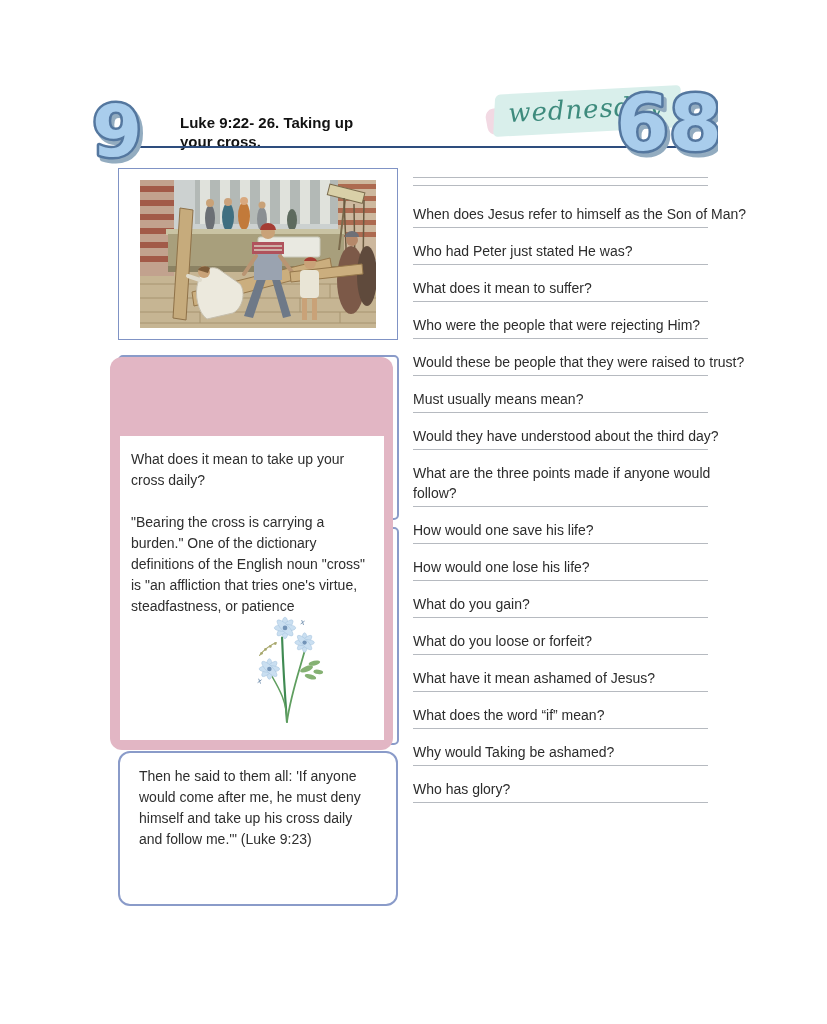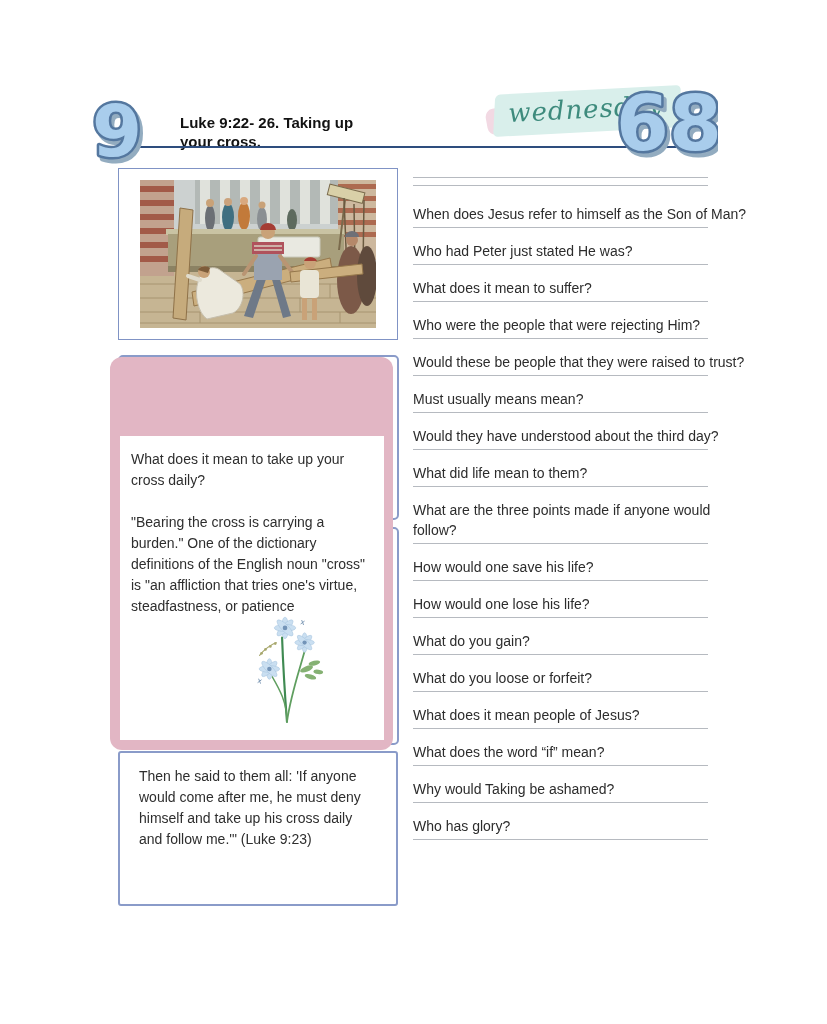--- a/index.html
+++ b/index.html
@@ -72,21 +72,21 @@
   }
   .pink-inner .note-text {
     padding:13px 8px 0 11px; font-size:14px; line-height:21px; color:#2e2e2e;
   }
   .pink-inner .note-text p { width:245px; }
   .pink-inner .note-text p:first-child { margin-bottom:21px; }
   .flowers { position:absolute; left:122px; top:172px; width:88px; height:118px; }
 
   .verse-box {
     position:absolute; left:118px; top:751px; width:280px; height:155px;
-    border:2px solid #8a9bc9; border-radius:3px; background:#fff; z-index:2;
+    border:2px solid #8a9bc9; border-radius:12px; background:#fff; z-index:2;
   }
   .verse-box p {
     margin:13px 0 0 19px; width:234px;
     font-size:14px; line-height:21px; color:#2e2e2e;
   }
 
   
   .rule { position:absolute; height:0; border-top:1px solid #b6bac0; }
   .rule-a { left:413px; top:177px; width:295px; }
   .rule-b { left:413px; top:185px; width:295px; }
@@ -317,39 +317,36 @@
     <div class="q">
         <span class="q-text">Would these be people that they were raised to trust?</span>
       </div>
     <div class="q">
         <span class="q-text">Must usually means mean?</span>
       </div>
     <div class="q">
         <span class="q-text">Would they have understood about the third day?</span>
       </div>
     <div class="q">
-        <span class="q-text">What did life mean to them?</span>
-      </div>
-    <div class="q">
         <span class="q-text">What are the three points made if anyone would follow?</span>
       </div>
     <div class="q">
         <span class="q-text">How would one save his life?</span>
       </div>
     <div class="q">
         <span class="q-text">How would one lose his life?</span>
       </div>
     <div class="q">
         <span class="q-text">What do you gain?</span>
       </div>
     <div class="q">
         <span class="q-text">What do you loose or forfeit?</span>
       </div>
     <div class="q">
-        <span class="q-text">What does it mean people of Jesus?</span>
+        <span class="q-text">What have it mean ashamed of Jesus?</span>
       </div>
     <div class="q">
         <span class="q-text">What does the word “if” mean?</span>
       </div>
     <div class="q">
         <span class="q-text">Why would Taking be ashamed?</span>
       </div>
     <div class="q">
         <span class="q-text">Who has glory?</span>
       </div>

